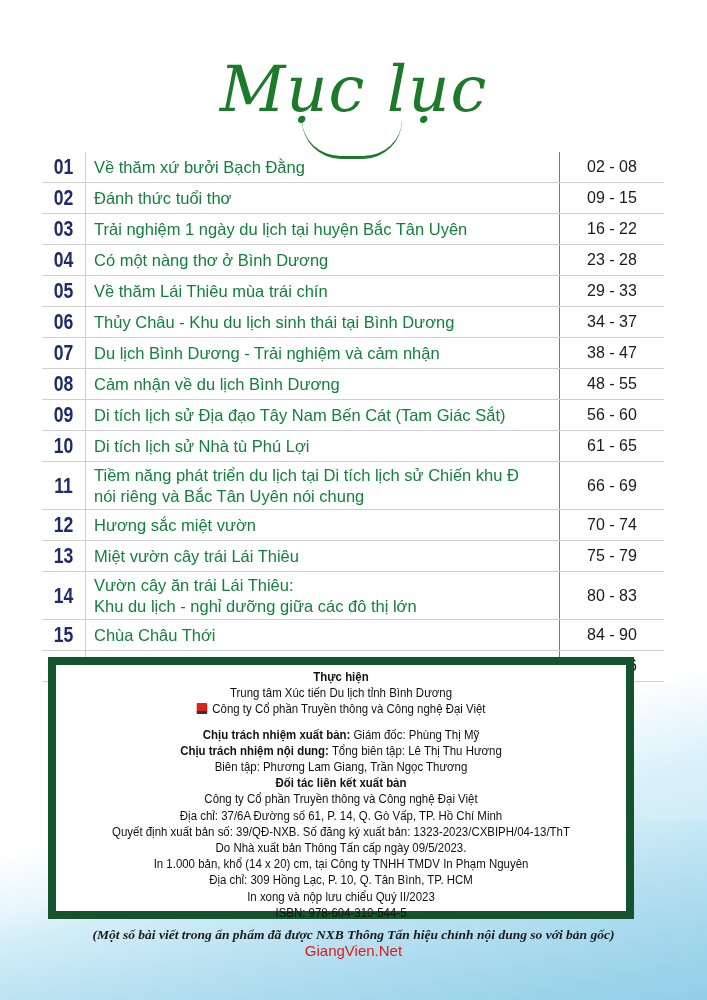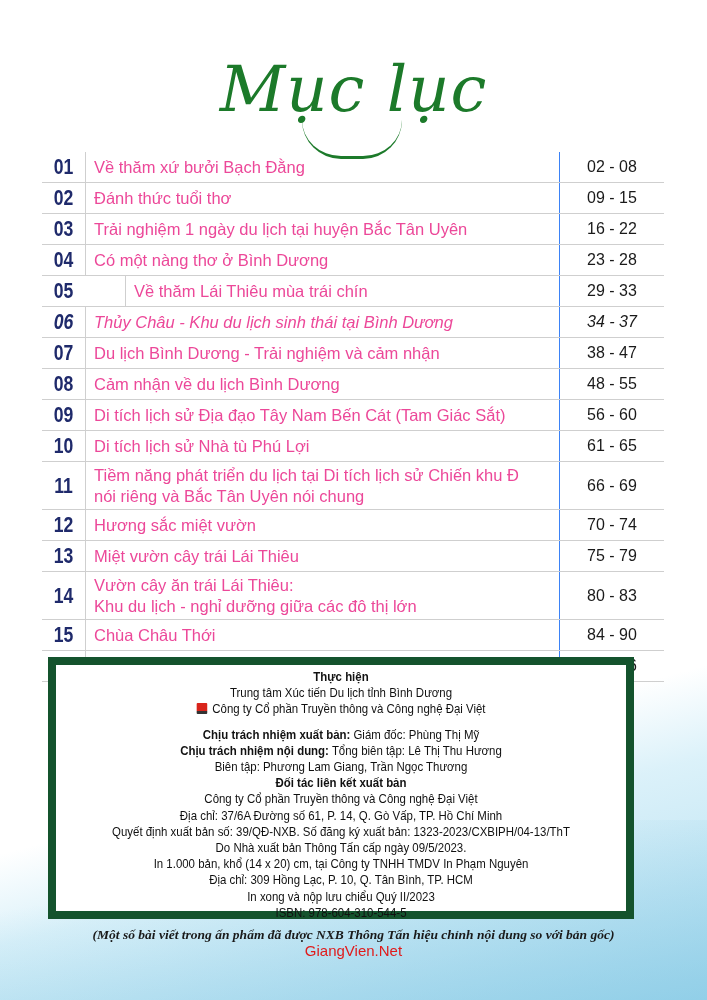--- a/index.html
+++ b/index.html
@@ -38,21 +38,21 @@
   }
   .toc-row { display: flex; border-bottom: 1px solid #cfcfcf; }
   .toc-num {
     width: 43px; flex: 0 0 43px; display: flex; align-items: center; justify-content: center;
     font-family: "Liberation Sans", sans-serif; font-weight: bold; font-size: 22px;
     color: #1f2a6b; transform: scaleX(0.8);
   }
   .toc-title {
     flex: 1; border-left: 1px solid #cfcfcf; padding: 4px 8px;
     font-size: 16.5px; line-height: 21px; display: flex; align-items: center;
-    color: #ec4899;
+    color: #15803d;
   }
   .toc-title span { display: block; }
   .toc-pages {
     width: 104px; flex: 0 0 104px; border-left: 1px solid #3b82f6;
     display: flex; align-items: center; justify-content: center;
     font-size: 16px; color: #1a1a1a;
   }
 
   .info-box {
     position: absolute; top: 657px; left: 48px; width: 586px; height: 262px;
@@ -119,30 +119,30 @@
       </div>
       <div class="toc-row" style="height: 30px;">
         <div class="toc-num">04</div>
         <div class="toc-title">
           <div>
             <span>Có một nàng thơ ở Bình Dương</span>
           </div>
         </div>
         <div class="toc-pages">23 - 28</div>
       </div>
-      <div class="toc-row" style="height: 30px; gap: 40px;">
+      <div class="toc-row" style="height: 30px;">
         <div class="toc-num">05</div>
         <div class="toc-title">
           <div>
             <span>Về thăm Lái Thiêu mùa trái chín</span>
           </div>
         </div>
         <div class="toc-pages">29 - 33</div>
       </div>
-      <div class="toc-row" style="height: 30px; font-style: italic;">
+      <div class="toc-row" style="height: 30px;">
         <div class="toc-num">06</div>
         <div class="toc-title">
           <div>
             <span>Thủy Châu - Khu du lịch sinh thái tại Bình Dương</span>
           </div>
         </div>
         <div class="toc-pages">34 - 37</div>
       </div>
       <div class="toc-row" style="height: 30px;">
         <div class="toc-num">07</div>

